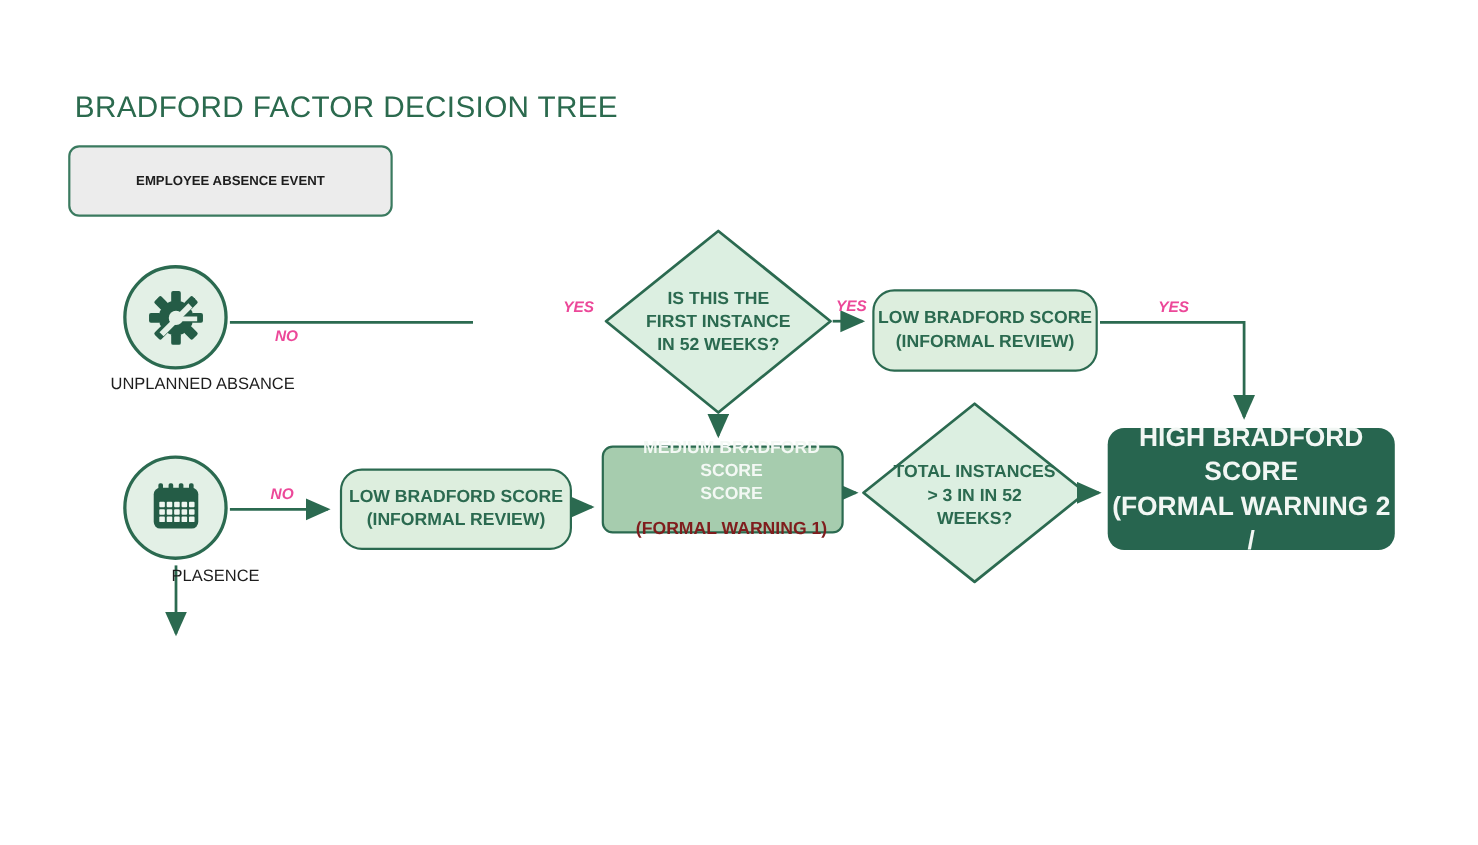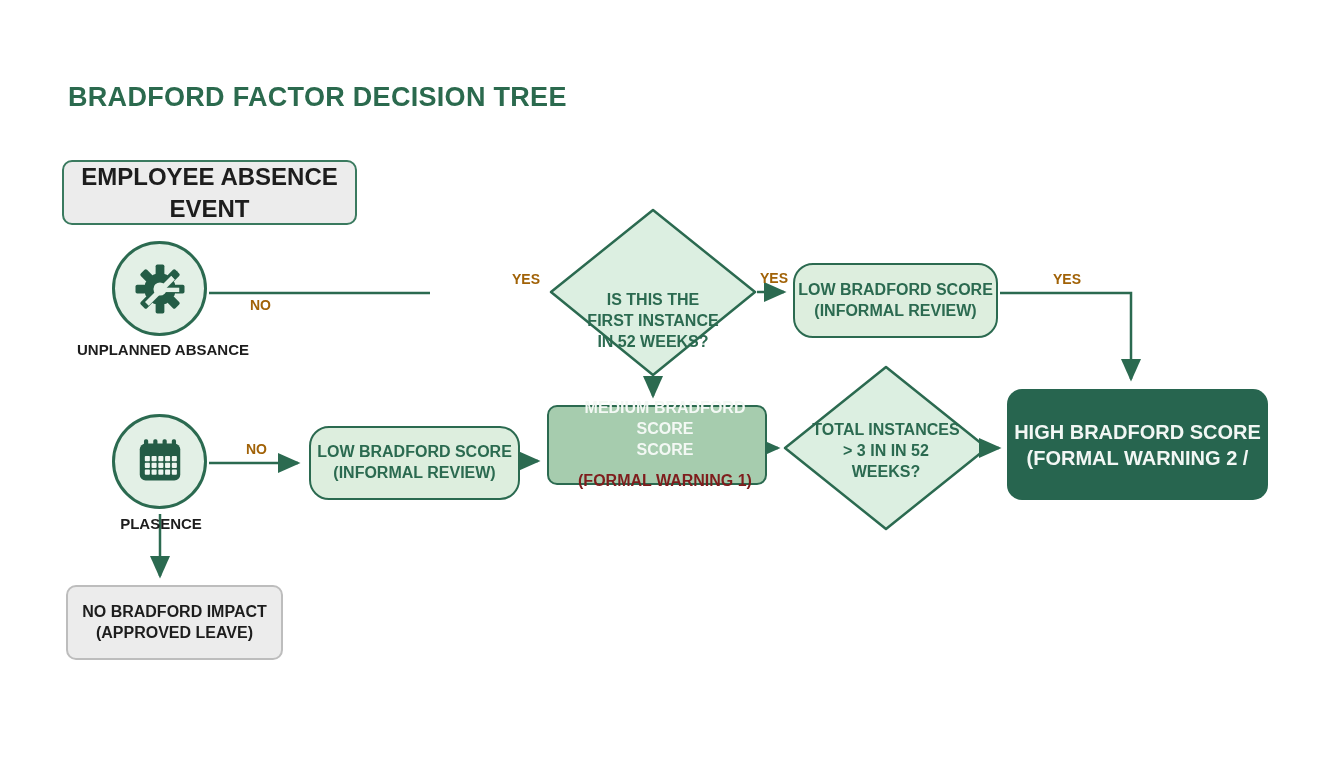--- a/index.html
+++ b/index.html
@@ -1,59 +1,59 @@
 <!DOCTYPE html>
 <html><head>
 <meta charset="utf-8">
 <style>
   html,body { margin:0; padding:0; background:#ffffff; }
   .canvas {
     position:relative; width:1344px; height:768px; background:#ffffff;
     font-family:"Liberation Sans", sans-serif; overflow:hidden;
   }
   .title {
-    position:absolute; left:68px; top:82px; font-size:27px; font-weight:700;
+    position:absolute; left:68px; top:82px; font-size:27px; font-weight:400;
     color:#2b6a4e; letter-spacing:0.3px; white-space:nowrap;
   }
   .node {
     position:absolute; box-sizing:border-box; display:flex; flex-direction:column;
     align-items:center; justify-content:center; text-align:center; font-weight:700;
     line-height:1.3;
   }
   .gray-box { background:#ececec; color:#1d1d1d; border-radius:10px; }
-  #absence-event { left:62px; top:132px; width:295px; height:65px; border:2.5px solid #3a7a5f; font-size:24px;margin-top:28px; }
+  #absence-event { left:62px; top:132px; width:295px; height:65px; border:2.5px solid #3a7a5f; font-size:12px; }
   #no-impact   { left:66px; top:585px; width:217px; height:75px; border:2px solid #bdbdbd; font-size:16px; }
   .green-box { background:#ddeede; border:2.5px solid #2b6a50; border-radius:20px; color:#2b6a50; font-size:16px; }
   #low-top { left:793px; top:263px; width:205px; height:75px; }
   #low-mid { left:309px; top:426px; width:211px; height:74px; }
   #medium  { left:547px; top:405px; width:220px; height:80px; background:#a6ccae;
              border:2.5px solid #2b6a50; border-radius:10px; font-size:16px;padding-left:16px; }
   #medium .white-line { color:#f3f8f4; }
   #medium .green-line { color:#7f1d1d;margin-top:11px; }
   #high { left:1007px; top:389px; width:261px; height:111px; background:#27654f;
-          border-radius:15px; color:#f2f7f4; font-size:20px; }
+          border-radius:15px; color:#f2f7f4; font-size:24px; }
   .circle {
     position:absolute; border-radius:50%; background:#e3f0e6; border:3px solid #2b6a50;
     display:flex; align-items:center; justify-content:center; box-sizing:border-box;
   }
   #unplanned-circle { left:112px; top:241px; width:95px; height:95px; }
   #planned-circle   { left:112px; top:414px; width:95px; height:95px; }
   .circle-label {
-    position:absolute; font-weight:700; color:#1d1d1d; font-size:15px; text-align:center;
+    position:absolute; font-weight:400; color:#1d1d1d; font-size:15px; text-align:right;
     white-space:nowrap;
   }
   #unplanned-label { left:58px; top:341px; width:210px; }
   #planned-label   { left:86px; top:515px; width:150px; }
   .diamond-text {
     position:absolute; font-weight:700; color:#2b6a50; text-align:center;
     font-size:16px; line-height:1.3;
   }
-  #d1-text { left:563px; top:262px; width:180px;margin-top:28px; }
+  #d1-text { left:563px; top:262px; width:180px; }
   #d2-text { left:795px; top:420px; width:182px; }
-  .edge-label { position:absolute; font-weight:700; color:#a16207; font-size:14px; }
+  .edge-label { position:absolute; font-weight:700; color:#ec4899; font-size:14px;font-style:italic; }
   #el-unplanned-no { left:250px; top:297px; }
   #el-d1-yes-left  { left:512px; top:271px; }
   #el-d1-yes-right { left:760px; top:270px; }
   #el-low-top-yes  { left:1053px; top:271px; }
   #el-planned-no   { left:246px; top:441px; }
   svg.overlay { position:absolute; left:0; top:0; }
 </style>
 </head>
 <body>
 
@@ -139,24 +139,20 @@
         <rect x="14" y="41" width="6" height="6" rx="1"></rect>
           <rect x="22" y="41" width="6" height="6" rx="1"></rect>
           <rect x="30" y="41" width="6" height="6" rx="1"></rect>
           <rect x="38" y="41" width="6" height="6" rx="1"></rect>
           <rect x="46" y="41" width="6" height="6" rx="1"></rect>
       </g>
     </svg>
   </div>
   <div class="circle-label" id="planned-label">PLASENCE</div>
 
-  <div class="node gray-box" id="no-impact">
-    <span>NO BRADFORD IMPACT</span>
-    <span>(APPROVED LEAVE)</span>
-  </div>
 
   <div class="diamond-text" id="d1-text">
     <div>IS THIS THE</div>
     <div>FIRST INSTANCE</div>
     <div>IN 52 WEEKS?</div>
   </div>
 
   <div class="node green-box" id="low-top">
     <span>LOW BRADFORD SCORE</span>
     <span>(INFORMAL REVIEW)</span>

